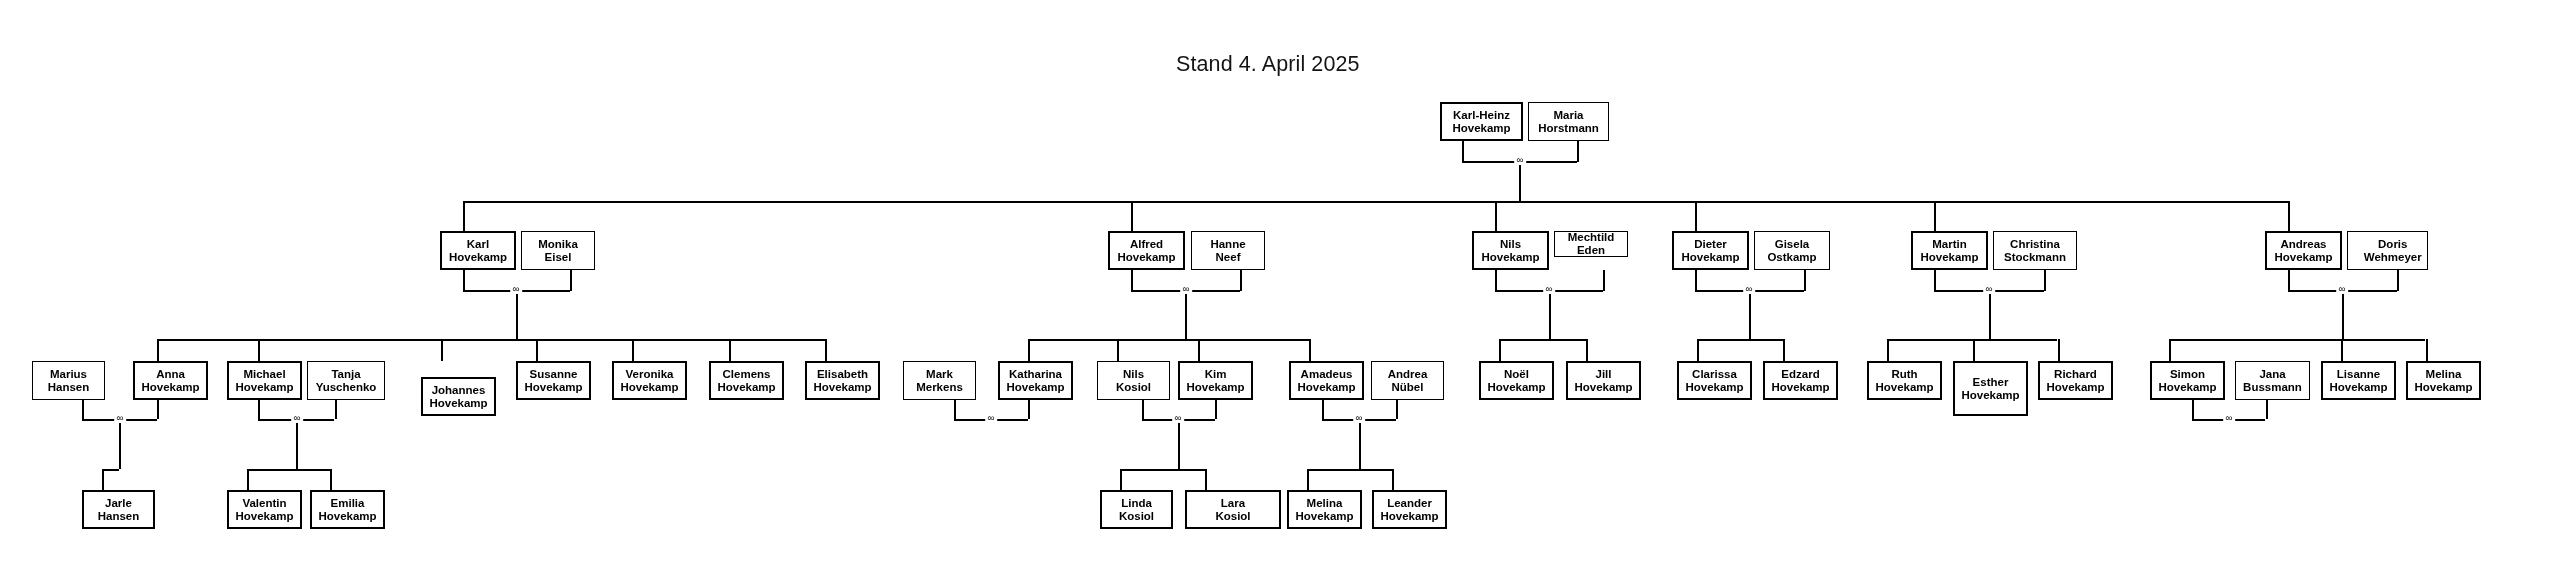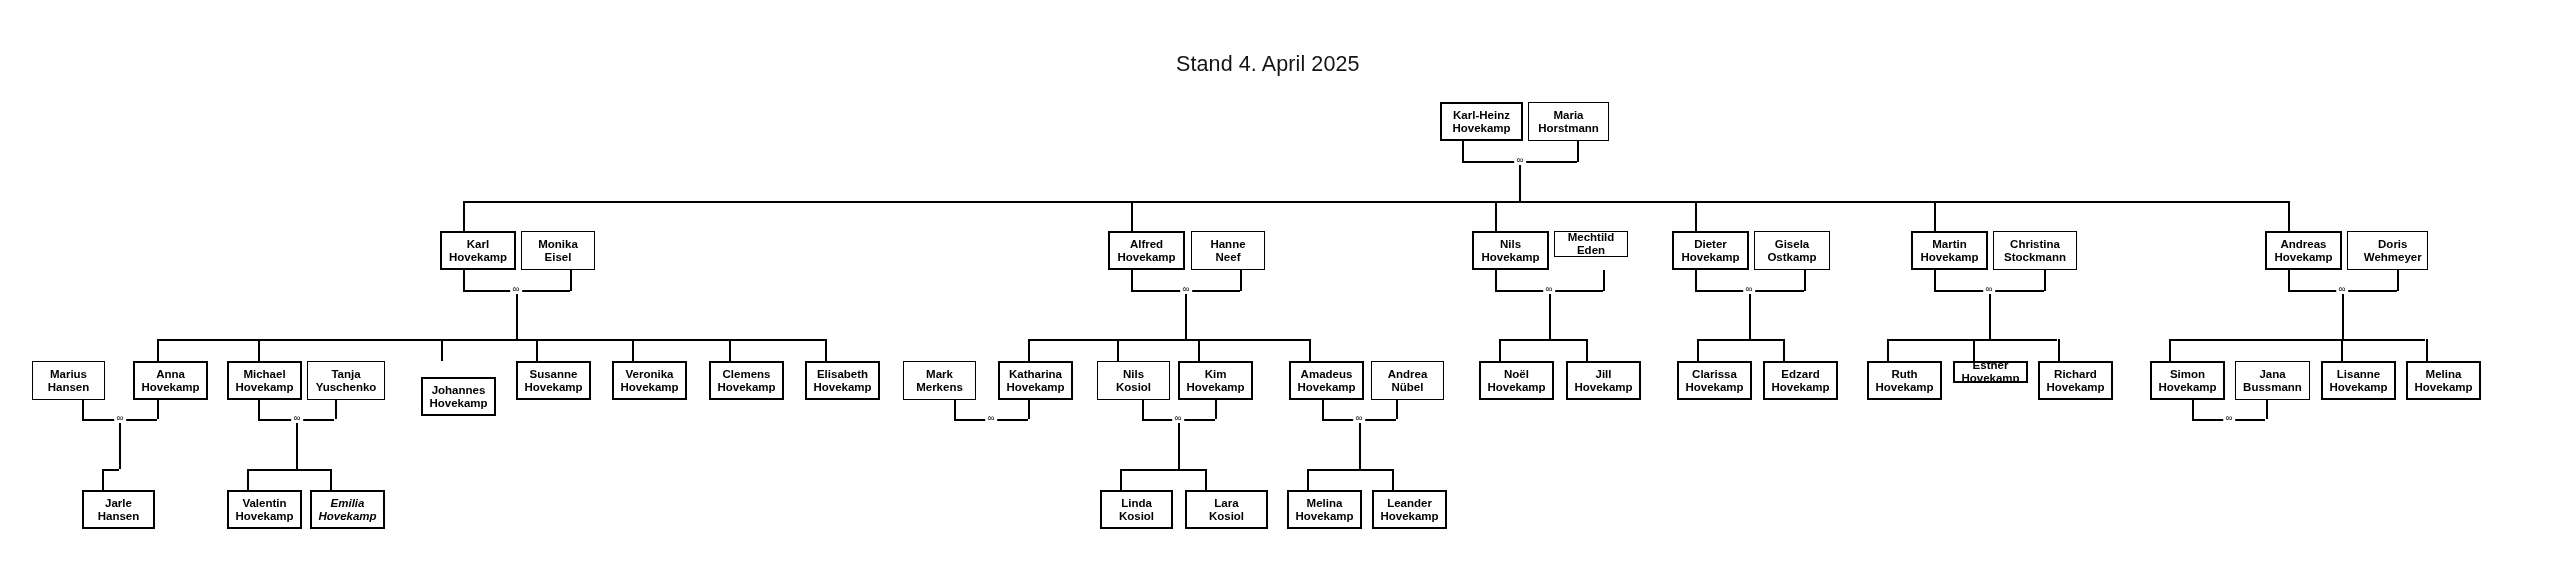--- a/index.html
+++ b/index.html
@@ -287,21 +287,21 @@
         <span class="ln2">Hovekamp</span>
       </div>
       <div class="person" style="left: 1763px; top: 361px; width: 75px; height: 39px;">
         <span class="ln1">Edzard</span>
         <span class="ln2">Hovekamp</span>
       </div>
       <div class="person" style="left: 1867px; top: 361px; width: 75px; height: 39px;">
         <span class="ln1">Ruth</span>
         <span class="ln2">Hovekamp</span>
       </div>
-      <div class="person" style="left: 1953px; top: 361px; width: 75px; height: 22px;">
+      <div class="person" style="left: 1953px; top: 361px; width: 75px; height: 55px;">
         <span class="ln1">Esther</span>
         <span class="ln2">Hovekamp</span>
       </div>
       <div class="person" style="left: 2038px; top: 361px; width: 75px; height: 39px;">
         <span class="ln1">Richard</span>
         <span class="ln2">Hovekamp</span>
       </div>
       <div class="person" style="left: 2150px; top: 361px; width: 75px; height: 39px;">
         <span class="ln1">Simon</span>
         <span class="ln2">Hovekamp</span>
@@ -319,29 +319,29 @@
         <span class="ln2">Hovekamp</span>
       </div>
       <div class="person" style="left: 82px; top: 490px; width: 73px; height: 39px;">
         <span class="ln1">Jarle</span>
         <span class="ln2">Hansen</span>
       </div>
       <div class="person" style="left: 227px; top: 490px; width: 75px; height: 39px;">
         <span class="ln1">Valentin</span>
         <span class="ln2">Hovekamp</span>
       </div>
-      <div class="person" style="left: 310px; top: 490px; width: 75px; height: 39px; font-style: italic;">
+      <div class="person" style="left: 310px; top: 490px; width: 75px; height: 39px;">
         <span class="ln1">Emilia</span>
         <span class="ln2">Hovekamp</span>
       </div>
       <div class="person" style="left: 1100px; top: 490px; width: 73px; height: 39px;">
         <span class="ln1">Linda</span>
         <span class="ln2">Kosiol</span>
       </div>
-      <div class="person" style="left: 1185px; top: 490px; width: 83px; height: 39px;">
+      <div class="person" style="left: 1185px; top: 490px; width: 96px; height: 39px;">
         <span class="ln1">Lara</span>
         <span class="ln2">Kosiol</span>
       </div>
       <div class="person" style="left: 1287px; top: 490px; width: 75px; height: 39px;">
         <span class="ln1">Melina</span>
         <span class="ln2">Hovekamp</span>
       </div>
       <div class="person" style="left: 1372px; top: 490px; width: 75px; height: 39px;">
         <span class="ln1">Leander</span>
         <span class="ln2">Hovekamp</span>

